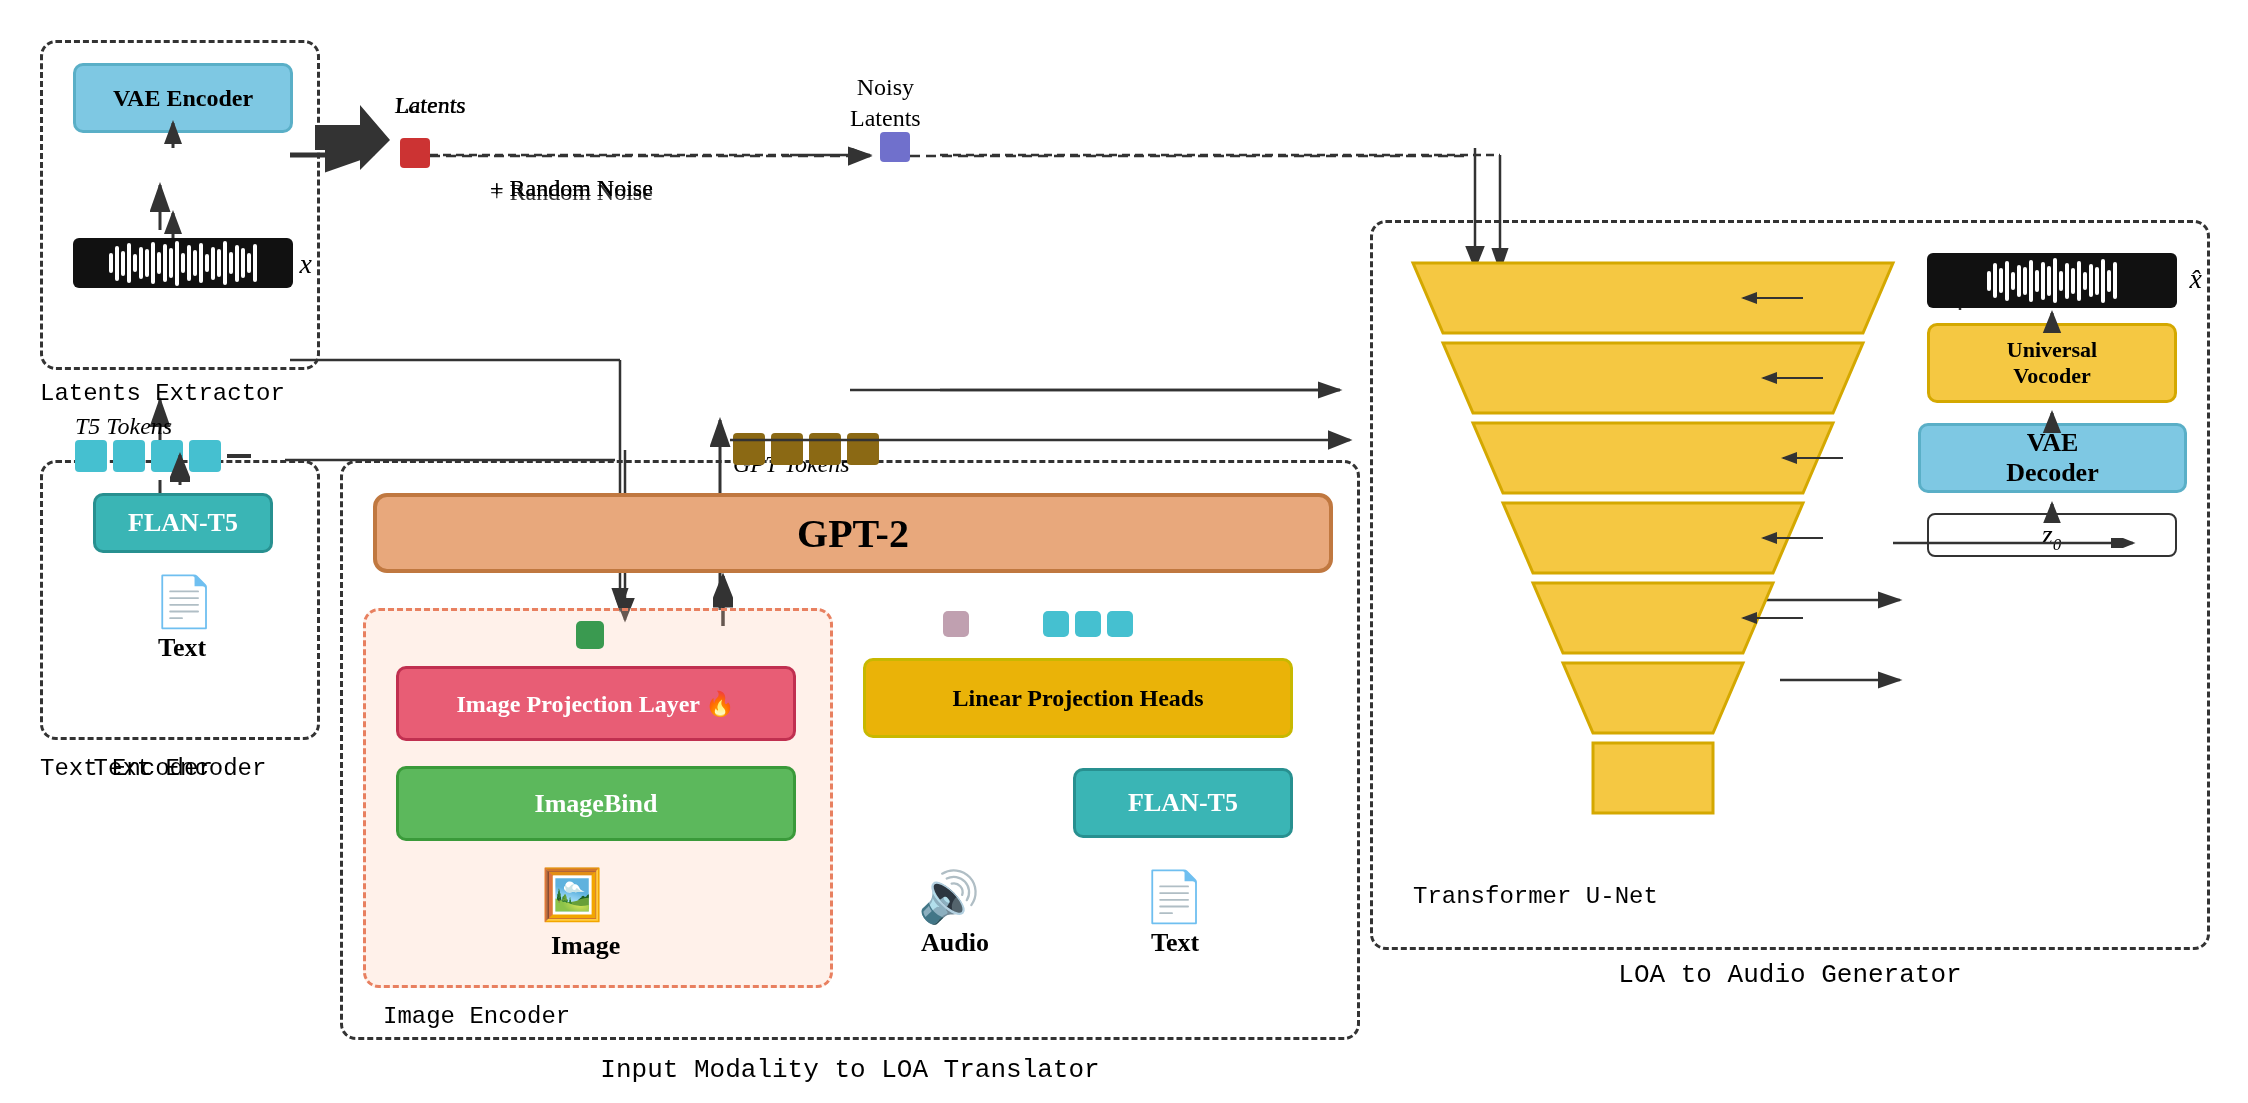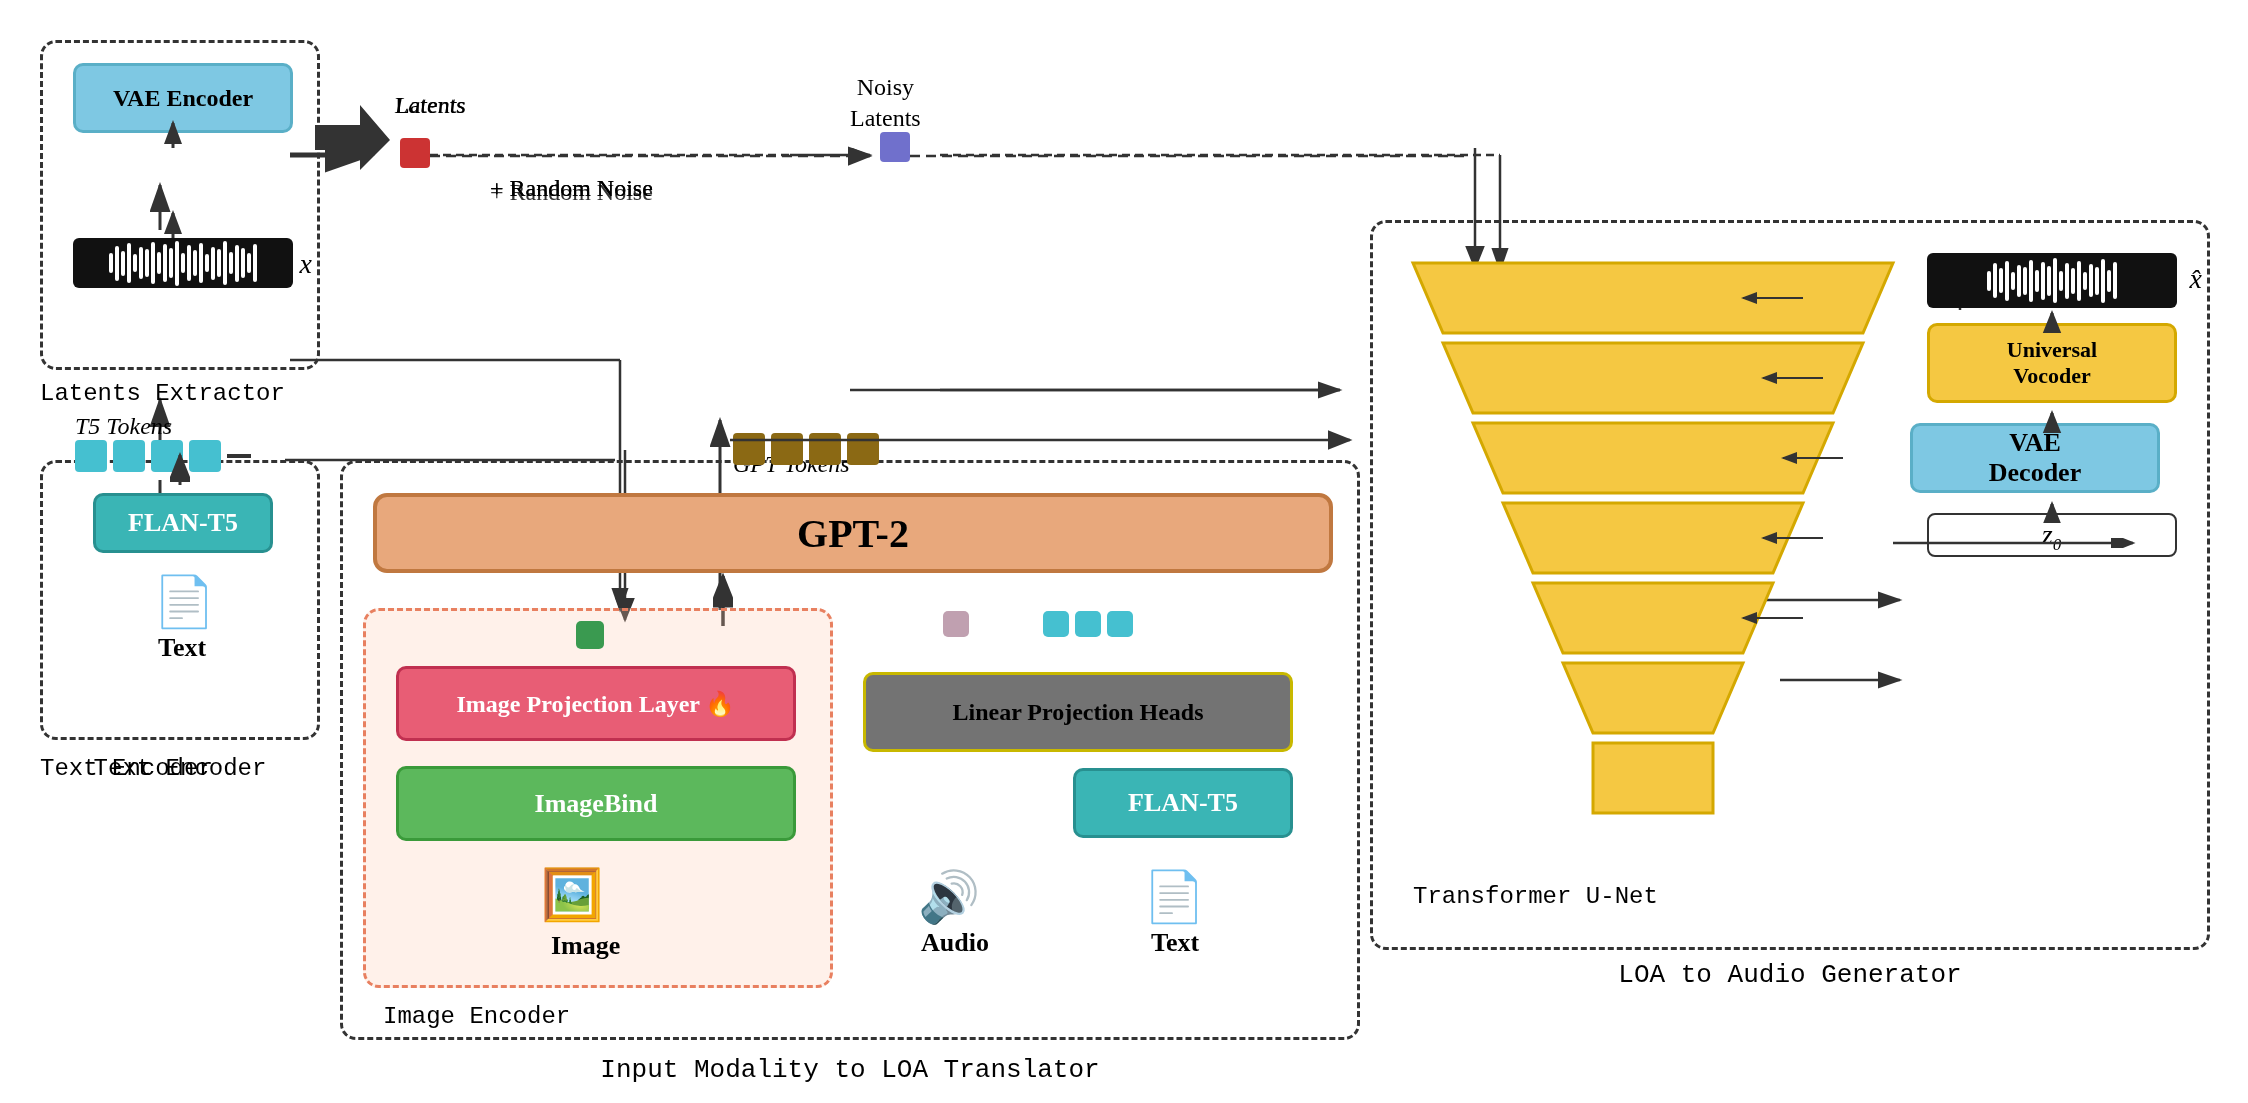--- a/index.html
+++ b/index.html
@@ -276,21 +276,21 @@
 
     <div class="tokens-group" style="left:600px; top:148px;">
       <div class="token" style="width:26px;height:26px;background:#c0a0b0; border-radius:5px;"></div>
     </div>
     <div class="tokens-group" style="left:700px; top:148px;">
       <div class="token" style="width:26px;height:26px;background:#45c0d0; border-radius:5px;"></div>
       <div class="token" style="width:26px;height:26px;background:#45c0d0; border-radius:5px;"></div>
       <div class="token" style="width:26px;height:26px;background:#45c0d0; border-radius:5px;"></div>
     </div>
 
-    <div class="solid-box" style="left:520px; top:209px; width:430px; height:80px; background:#737373; border:3px solid #c8b800; font-size:24px; font-weight:bold; border-radius:10px;">
+    <div class="solid-box" style="left:520px; top:195px; width:430px; height:80px; background:#eab308; border:3px solid #c8b800; font-size:24px; font-weight:bold; border-radius:10px;">
       <span>Linear Projection Heads</span>
     </div>
 
 
     <div class="solid-box" style="left:730px; top:305px; width:220px; height:70px; background:#3ab5b5; border:3px solid #289090; color:#fff; font-size:26px; font-weight:bold; border-radius:10px;">
       <span>FLAN-T5</span>
     </div>
 
     <div style="position:absolute; left:575px; top:405px; font-size:50px; text-align:center;">🔊</div>
     <div style="position:absolute; left:578px; top:465px; font-size:26px; font-weight:bold; font-family:'Times New Roman';">Audio</div>
@@ -356,21 +356,21 @@
     <div style="position:absolute; right:5px; top:40px; font-size:28px; font-style:italic; font-family:'Times New Roman';">x̂</div>
 
     <div class="solid-box" style="right:30px; top:100px; width:250px; height:80px; background:#f5c842; border:3px solid #d4a800; font-size:22px; font-weight:bold; border-radius:10px; position:absolute;">
       <span>Universal<br>Vocoder</span>
     </div>
 
     <svg style="position:absolute; right:145px; top:85px; width:20px; height:25px;">
       <line x1="10" y1="20" x2="10" y2="5" stroke="#333" stroke-width="3" marker-end="url(#arrowhead2)"></line>
     </svg>
 
-    <div class="solid-box" style="right:47px; top:200px; width:250px; height:70px; background:#7ec8e3; border:3px solid #5aafc7; font-size:26px; font-weight:bold; border-radius:10px; position:absolute;">
+    <div class="solid-box" style="right:20px; top:200px; width:269px; height:70px; background:#7ec8e3; border:3px solid #5aafc7; font-size:26px; font-weight:bold; border-radius:10px; position:absolute;">
       <span>VAE<br>Decoder</span>
     </div>
 
     <svg style="position:absolute; right:145px; top:185px; width:20px; height:25px;">
       <line x1="10" y1="20" x2="10" y2="5" stroke="#333" stroke-width="3" marker-end="url(#arrowhead2)"></line>
     </svg>
 
     <div style="position:absolute; right:30px; top:290px; width:250px; height:44px; border:2.5px solid #333; border-radius:8px; background:#fff; display:flex; align-items:center; justify-content:center; font-size:28px; font-family:'Times New Roman'; font-style:italic;">
       <span>z₀</span>
     </div>

